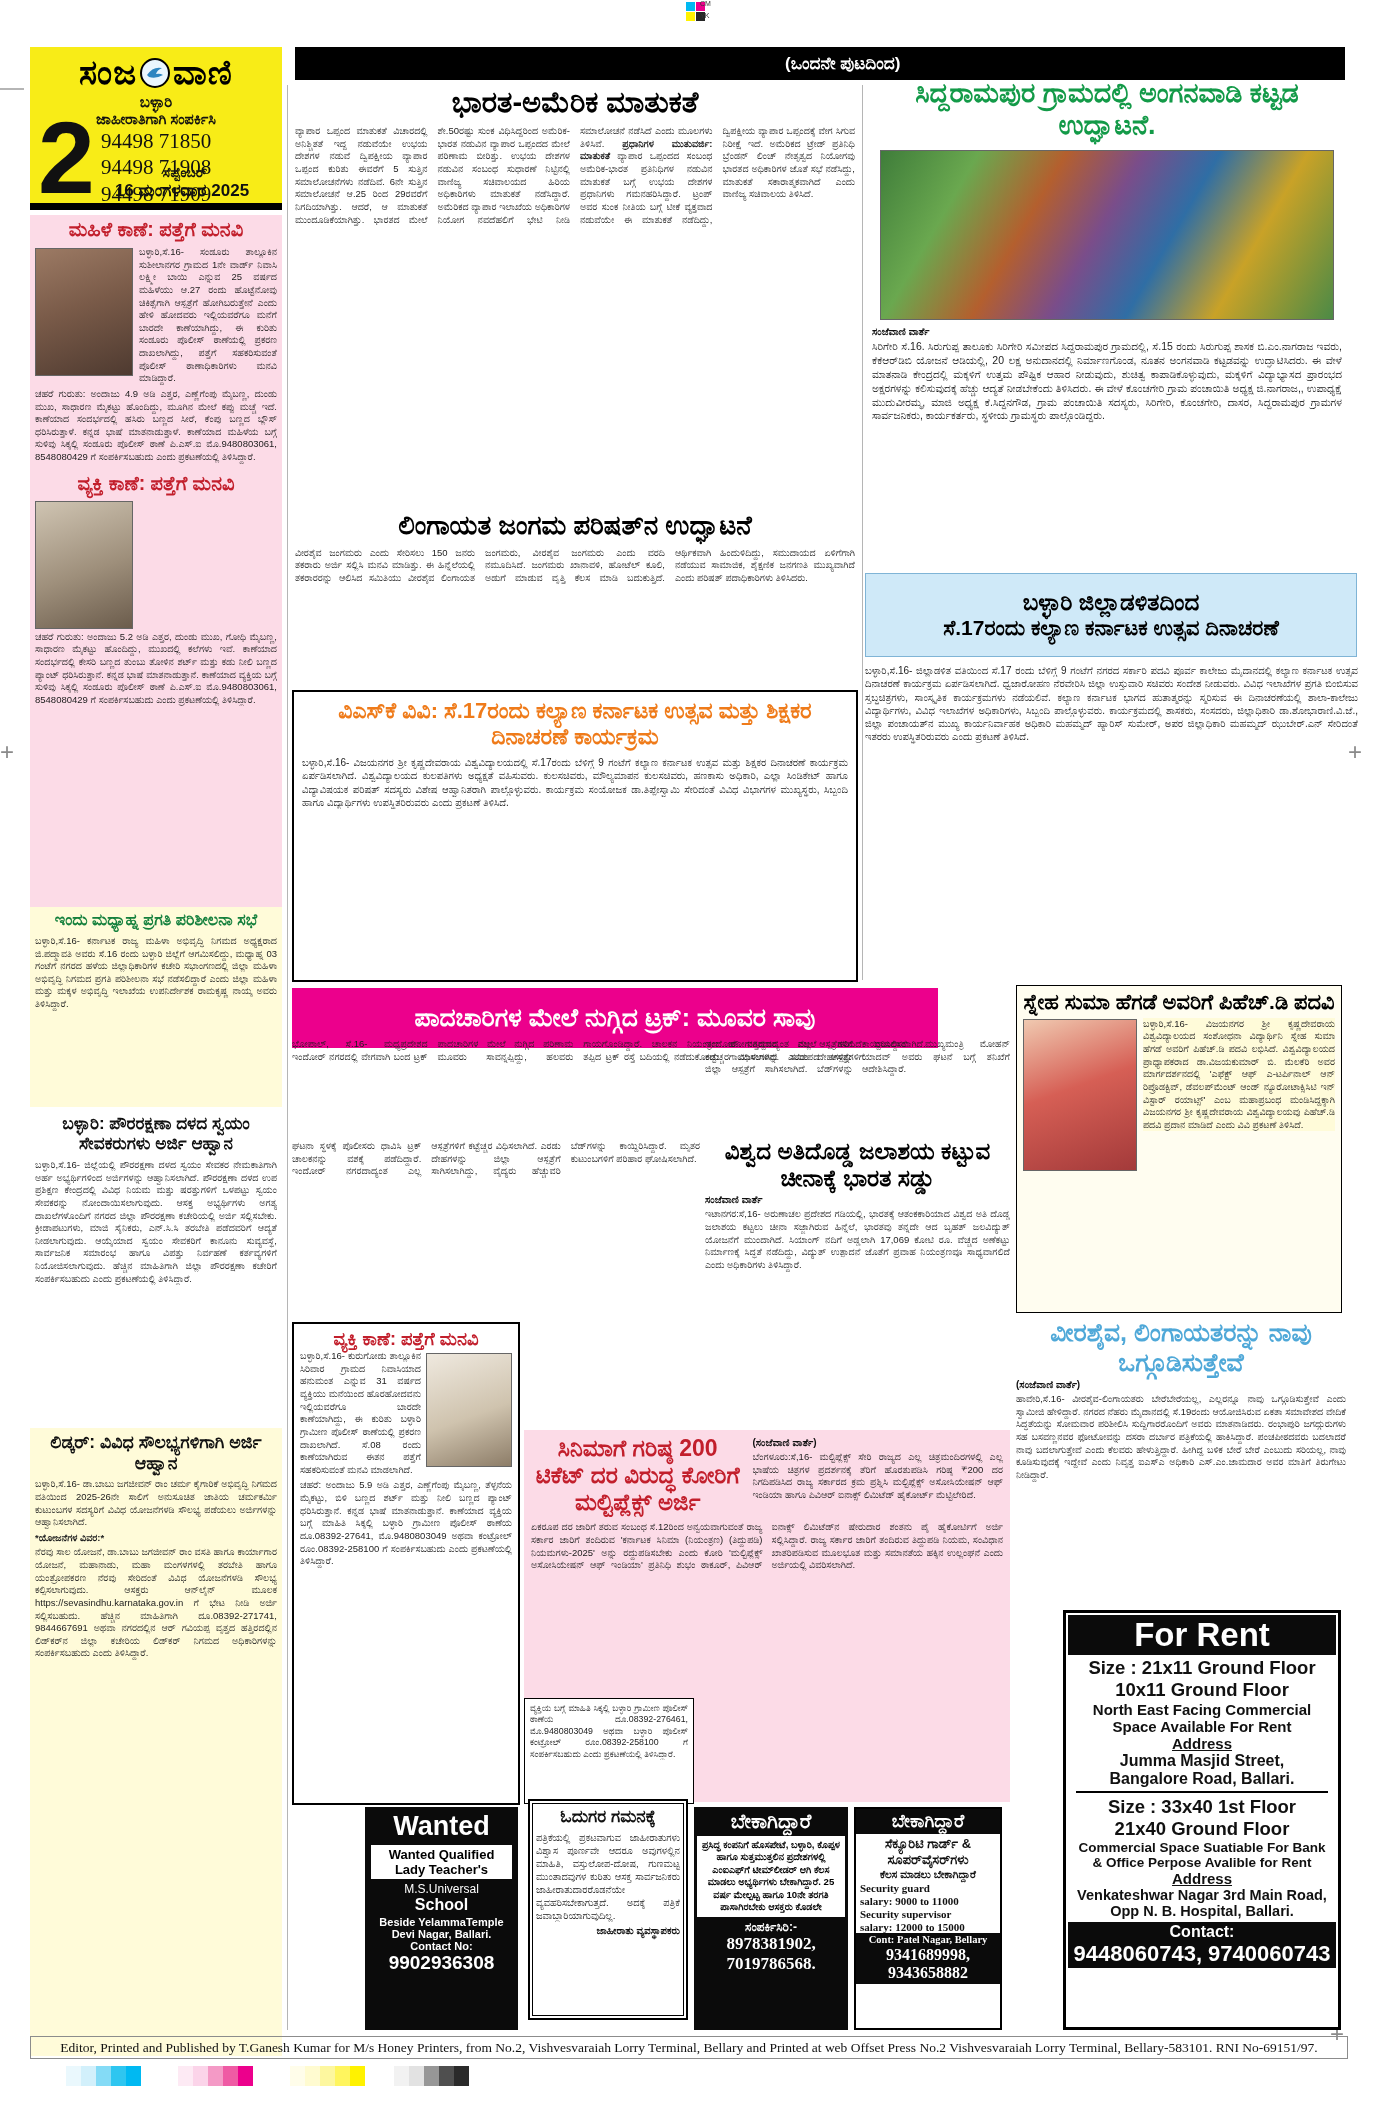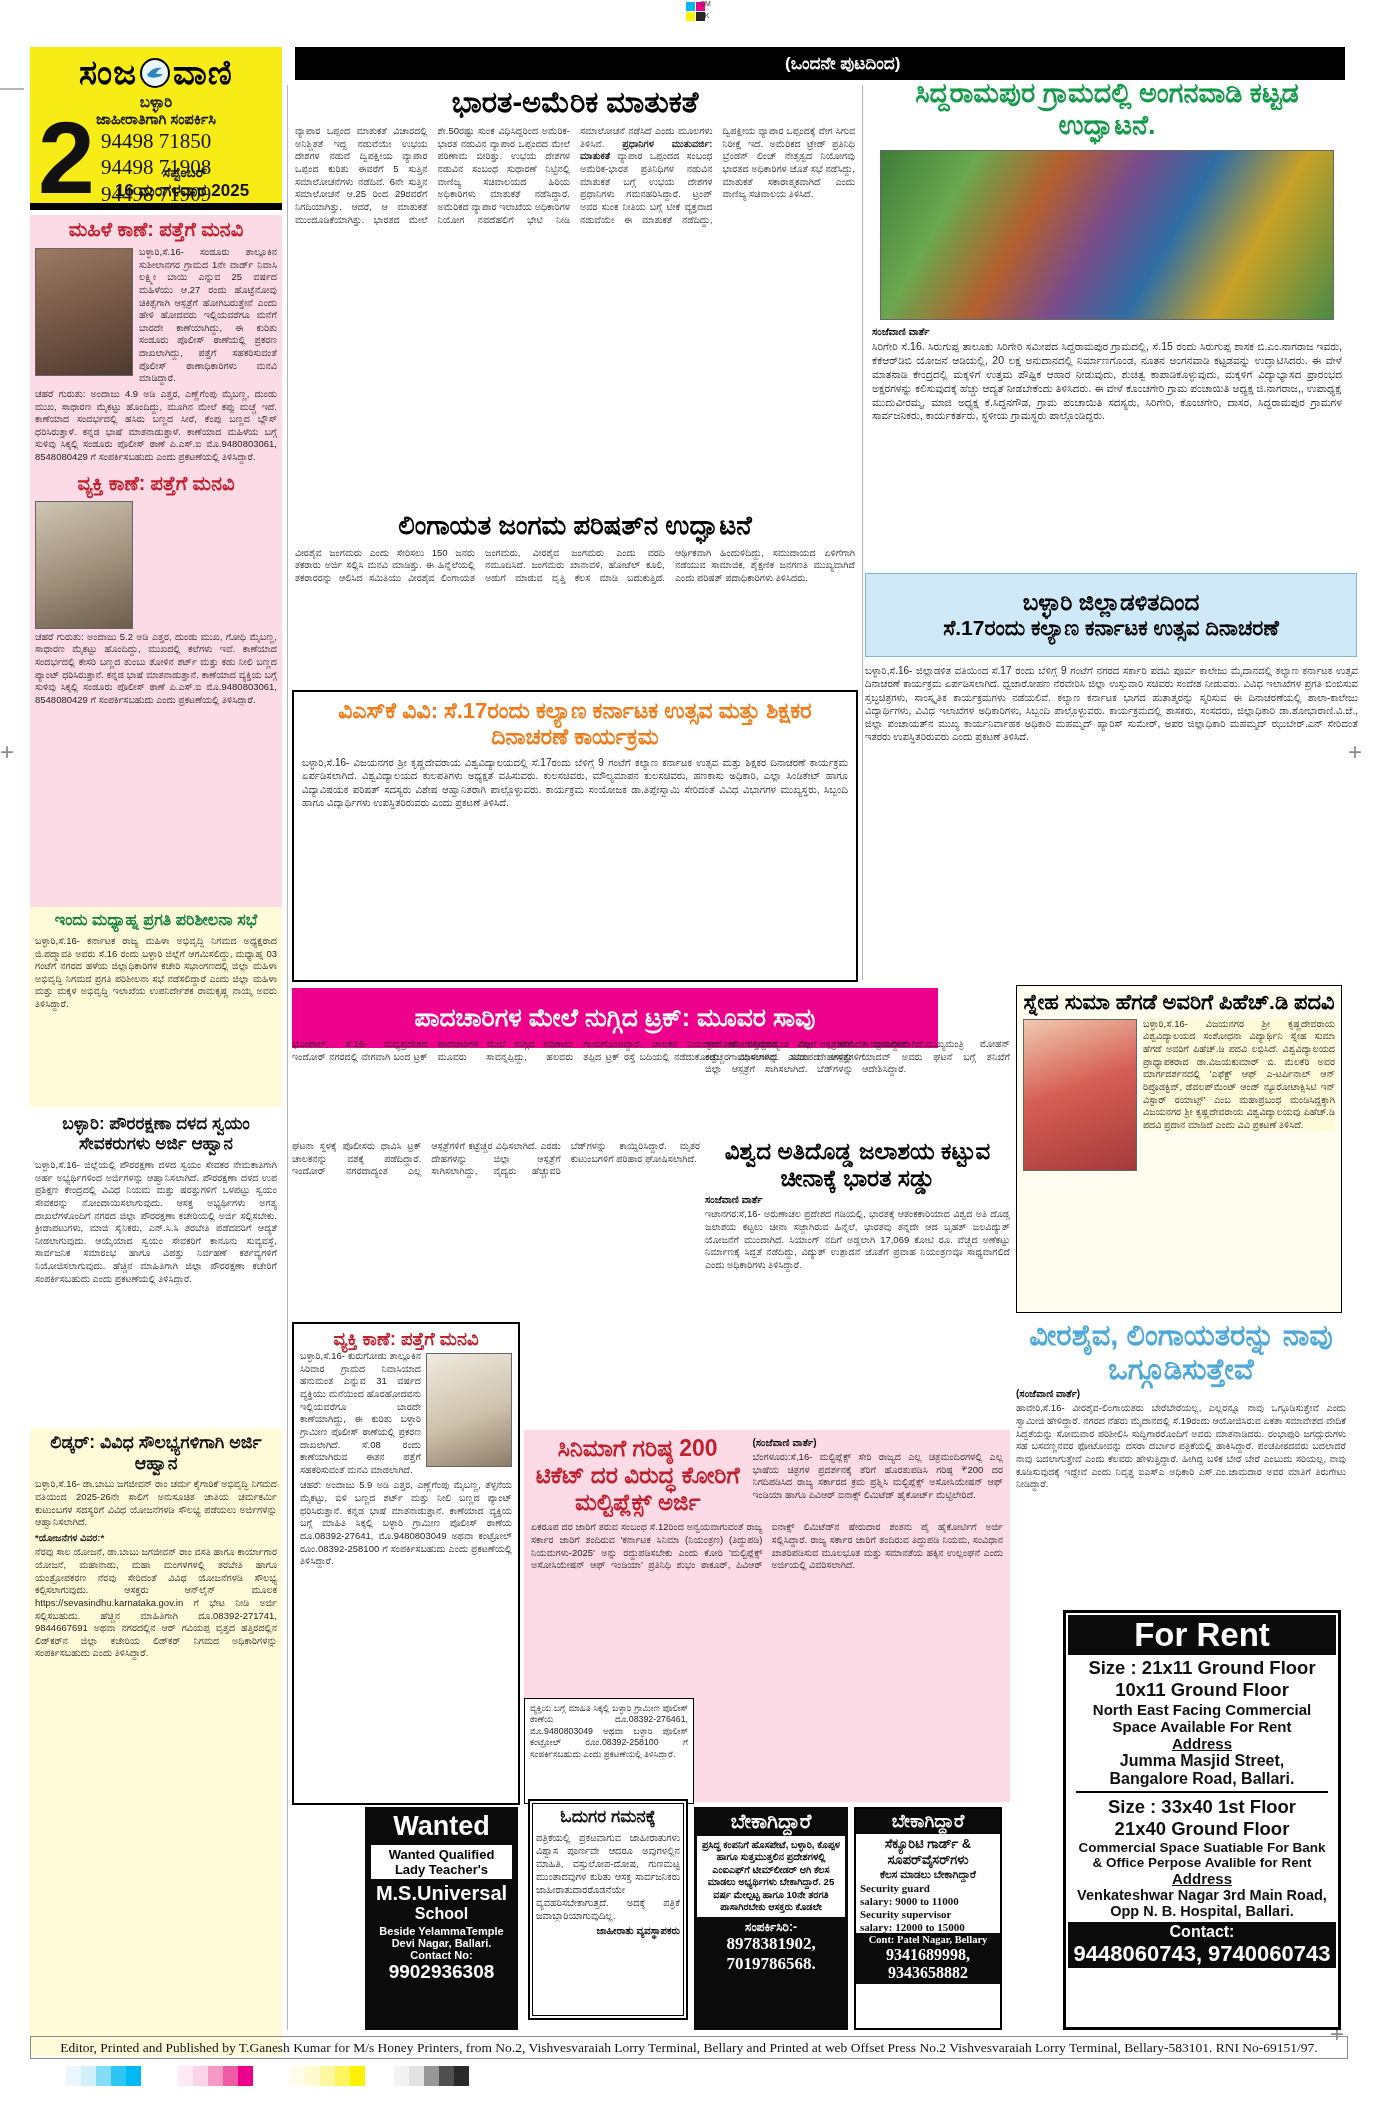--- a/index.html
+++ b/index.html
@@ -186,32 +186,32 @@
   </div>
   <div class="abs kbody" style="left:865px;top:664px;width:493px;height:312px;font-size:10px;">ಬಳ್ಳಾರಿ,ಸೆ.16- ಜಿಲ್ಲಾಡಳಿತ ವತಿಯಿಂದ ಸೆ.17 ರಂದು ಬೆಳಿಗ್ಗೆ 9 ಗಂಟೆಗೆ ನಗರದ ಸರ್ಕಾರಿ ಪದವಿ ಪೂರ್ವ ಕಾಲೇಜು ಮೈದಾನದಲ್ಲಿ ಕಲ್ಯಾಣ ಕರ್ನಾಟಕ ಉತ್ಸವ ದಿನಾಚರಣೆ ಕಾರ್ಯಕ್ರಮ ಏರ್ಪಡಿಸಲಾಗಿದೆ. ಧ್ವಜಾರೋಹಣ ನೆರವೇರಿಸಿ ಜಿಲ್ಲಾ ಉಸ್ತುವಾರಿ ಸಚಿವರು ಸಂದೇಶ ನೀಡುವರು. ವಿವಿಧ ಇಲಾಖೆಗಳ ಪ್ರಗತಿ ಬಿಂಬಿಸುವ ಸ್ತಬ್ಧಚಿತ್ರಗಳು, ಸಾಂಸ್ಕೃತಿಕ ಕಾರ್ಯಕ್ರಮಗಳು ನಡೆಯಲಿವೆ. ಕಲ್ಯಾಣ ಕರ್ನಾಟಕ ಭಾಗದ ಹುತಾತ್ಮರನ್ನು ಸ್ಮರಿಸುವ ಈ ದಿನಾಚರಣೆಯಲ್ಲಿ ಶಾಲಾ-ಕಾಲೇಜು ವಿದ್ಯಾರ್ಥಿಗಳು, ವಿವಿಧ ಇಲಾಖೆಗಳ ಅಧಿಕಾರಿಗಳು, ಸಿಬ್ಬಂದಿ ಪಾಲ್ಗೊಳ್ಳುವರು. ಕಾರ್ಯಕ್ರಮದಲ್ಲಿ ಶಾಸಕರು, ಸಂಸದರು, ಜಿಲ್ಲಾಧಿಕಾರಿ ಡಾ.ಶೋಭಾರಾಣಿ.ವಿ.ಜೆ., ಜಿಲ್ಲಾ ಪಂಚಾಯತ್‌ನ ಮುಖ್ಯ ಕಾರ್ಯನಿರ್ವಾಹಕ ಅಧಿಕಾರಿ ಮಹಮ್ಮದ್ ಹ್ಯಾರಿಸ್ ಸುಮೇರ್, ಅಪರ ಜಿಲ್ಲಾಧಿಕಾರಿ ಮಹಮ್ಮದ್ ಝುಬೇರ್.ಎನ್ ಸೇರಿದಂತೆ ಇತರರು ಉಪಸ್ಥಿತರಿರುವರು ಎಂದು ಪ್ರಕಟಣೆ ತಿಳಿಸಿದೆ.</div>
 
   <div class="abs" style="left:1016px;top:985px;width:326px;height:328px;border:1px solid #000;background:#fffdf0;padding:4px 6px;">
     <div class="hl" style="font-size:21px;color:#000;">ಸ್ನೇಹ ಸುಮಾ ಹೆಗಡೆ ಅವರಿಗೆ ಪಿಹೆಚ್.ಡಿ ಪದವಿ</div>
     <div class="photo" style="float:left;width:112px;height:150px;margin:4px 6px 2px 0;background:linear-gradient(160deg,#f0c9b0 0%,#d65f55 45%,#a33a3a 100%);"></div>
     <div class="kbody" style="margin-top:3px;background:#fffbd9;">ಬಳ್ಳಾರಿ,ಸೆ.16- ವಿಜಯನಗರ ಶ್ರೀ ಕೃಷ್ಣದೇವರಾಯ ವಿಶ್ವವಿದ್ಯಾಲಯದ ಸಂಶೋಧನಾ ವಿದ್ಯಾರ್ಥಿನಿ ಸ್ನೇಹ ಸುಮಾ ಹೆಗಡೆ ಅವರಿಗೆ ಪಿಹೆಚ್.ಡಿ ಪದವಿ ಲಭಿಸಿದೆ. ವಿಶ್ವವಿದ್ಯಾಲಯದ ಪ್ರಾಧ್ಯಾಪಕರಾದ ಡಾ.ವಿಜಯಕುಮಾರ್ ಬಿ. ಮೆಲಕೆರಿ ಅವರ ಮಾರ್ಗದರ್ಶನದಲ್ಲಿ 'ಎಫೆಕ್ಟ್ ಆಫ್ ಎ-ಟರ್ಪಿನಾಲ್ ಆನ್ ರಿಪ್ರೊಡಕ್ಟಿವ್, ಡೆವಲಪ್‌ಮೆಂಟ್ ಆಂಡ್ ನ್ಯೂರೋಟಾಕ್ಸಿಸಿಟಿ ಇನ್ ವಿಸ್ಟಾರ್ ರಯಾಟ್ಸ್' ಎಂಬ ಮಹಾಪ್ರಬಂಧ ಮಂಡಿಸಿದ್ದಕ್ಕಾಗಿ ವಿಜಯನಗರ ಶ್ರೀ ಕೃಷ್ಣದೇವರಾಯ ವಿಶ್ವವಿದ್ಯಾಲಯವು ಪಿಹೆಚ್.ಡಿ ಪದವಿ ಪ್ರದಾನ ಮಾಡಿದೆ ಎಂದು ವಿವಿ ಪ್ರಕಟಣೆ ತಿಳಿಸಿದೆ.</div>
   </div>
 
   <div class="abs" style="left:1016px;top:1318px;width:330px;">
-    <div class="hl hl-cyan" style="font-size:29px;">ವೀರಶೈವ, ಲಿಂಗಾಯತರನ್ನು ನಾವು ಒಗ್ಗೂಡಿಸುತ್ತೇವೆ</div>
+    <div class="hl hl-cyan" style="font-size:25px;">ವೀರಶೈವ, ಲಿಂಗಾಯತರನ್ನು ನಾವು ಒಗ್ಗೂಡಿಸುತ್ತೇವೆ</div>
     <div class="byline">(ಸಂಜೆವಾಣಿ ವಾರ್ತೆ)</div>
     <div class="kbody" style="height:185px;">ಹಾವೇರಿ,ಸೆ.16- ವೀರಶೈವ-ಲಿಂಗಾಯತರು ಬೇರೆಬೇರೆಯಲ್ಲ, ಎಲ್ಲರನ್ನೂ ನಾವು ಒಗ್ಗೂಡಿಸುತ್ತೇವೆ ಎಂದು ಸ್ವಾಮೀಜಿ ಹೇಳಿದ್ದಾರೆ. ನಗರದ ನೆಹರು ಮೈದಾನದಲ್ಲಿ ಸೆ.19ರಂದು ಆಯೋಜಿಸಿರುವ ಏಕತಾ ಸಮಾವೇಶದ ವೇದಿಕೆ ಸಿದ್ಧತೆಯನ್ನು ಸೋಮವಾರ ಪರಿಶೀಲಿಸಿ ಸುದ್ದಿಗಾರರೊಂದಿಗೆ ಅವರು ಮಾತನಾಡಿದರು. ರಂಭಾಪುರಿ ಜಗದ್ಗುರುಗಳು ಸಹ ಬಸವಣ್ಣನವರ ಫೋಟೋವನ್ನು ದಸರಾ ದರ್ಬಾರ ಪತ್ರಿಕೆಯಲ್ಲಿ ಹಾಕಿಸಿದ್ದಾರೆ. ಪಂಚಪೀಠದವರು ಬದಲಾದರೆ ನಾವು ಬದಲಾಗುತ್ತೇವೆ ಎಂದು ಕೆಲವರು ಹೇಳುತ್ತಿದ್ದಾರೆ. ಹೀಗಿದ್ದ ಬಳಿಕ ಬೇರೆ ಬೇರೆ ಎಂಬುದು ಸರಿಯಲ್ಲ, ನಾವು ಕೂಡಿಸುವುದಕ್ಕೆ ಇದ್ದೇವೆ ಎಂದು ನಿವೃತ್ತ ಐಎಸ್ಎ ಅಧಿಕಾರಿ ಎಸ್.ಎಂ.ಜಾಮದಾರ ಅವರ ಮಾತಿಗೆ ತಿರುಗೇಟು ನೀಡಿದ್ದಾರೆ.</div>
   </div>
 
   <div class="abs ad-dark" style="left:365px;top:1807px;width:153px;height:223px;padding:4px;text-align:center;">
     <div style="font-weight:800;font-size:27px;">Wanted</div>
     <div style="background:#fff;color:#000;font-weight:700;font-size:13px;margin:3px 2px;padding:2px 0;">
       <div>Wanted Qualified</div>
       <div>Lady Teacher's</div>
     </div>
-    <div style="font-weight:700;font-size:20px;">M.S.Universal</div>
+    <div style="font-weight:400;font-size:12px;">M.S.Universal</div>
     <div style="font-weight:700;font-size:16px;">School</div>
     <div style="font-weight:700;font-size:11px;margin-top:2px;">Beside YelammaTemple</div>
     <div style="font-weight:700;font-size:11px;">Devi Nagar, Ballari.</div>
     <div style="font-weight:700;font-size:11px;">Contact No:</div>
     <div style="font-weight:800;font-size:19px;">9902936308</div>
   </div>
 
   <div class="abs" style="left:528px;top:1799px;width:160px;height:221px;border:2px solid #000;box-shadow:inset 0 0 0 2px #fff,inset 0 0 0 3px #000;padding:6px;">
     <div class="centered" style="font-weight:800;font-size:17px;">ಓದುಗರ ಗಮನಕ್ಕೆ</div>
     <div class="kbody" style="margin-top:4px;font-size:9.8px;">ಪತ್ರಿಕೆಯಲ್ಲಿ ಪ್ರಕಟವಾಗುವ ಜಾಹೀರಾತುಗಳು ವಿಶ್ವಾಸ ಪೂರ್ಣವೇ ಆದರೂ ಅವುಗಳಲ್ಲಿನ ಮಾಹಿತಿ, ವಸ್ತುಲೋಪ-ದೋಷ, ಗುಣಮಟ್ಟ ಮುಂತಾದವುಗಳ ಕುರಿತು ಆಸಕ್ತ ಸಾರ್ವಜನಿಕರು ಜಾಹೀರಾತುದಾರರೊಡನೆಯೇ ವ್ಯವಹರಿಸಬೇಕಾಗುತ್ತದೆ. ಅದಕ್ಕೆ ಪತ್ರಿಕೆ ಜವಾಬ್ದಾರಿಯಾಗುವುದಿಲ್ಲ.</div>

